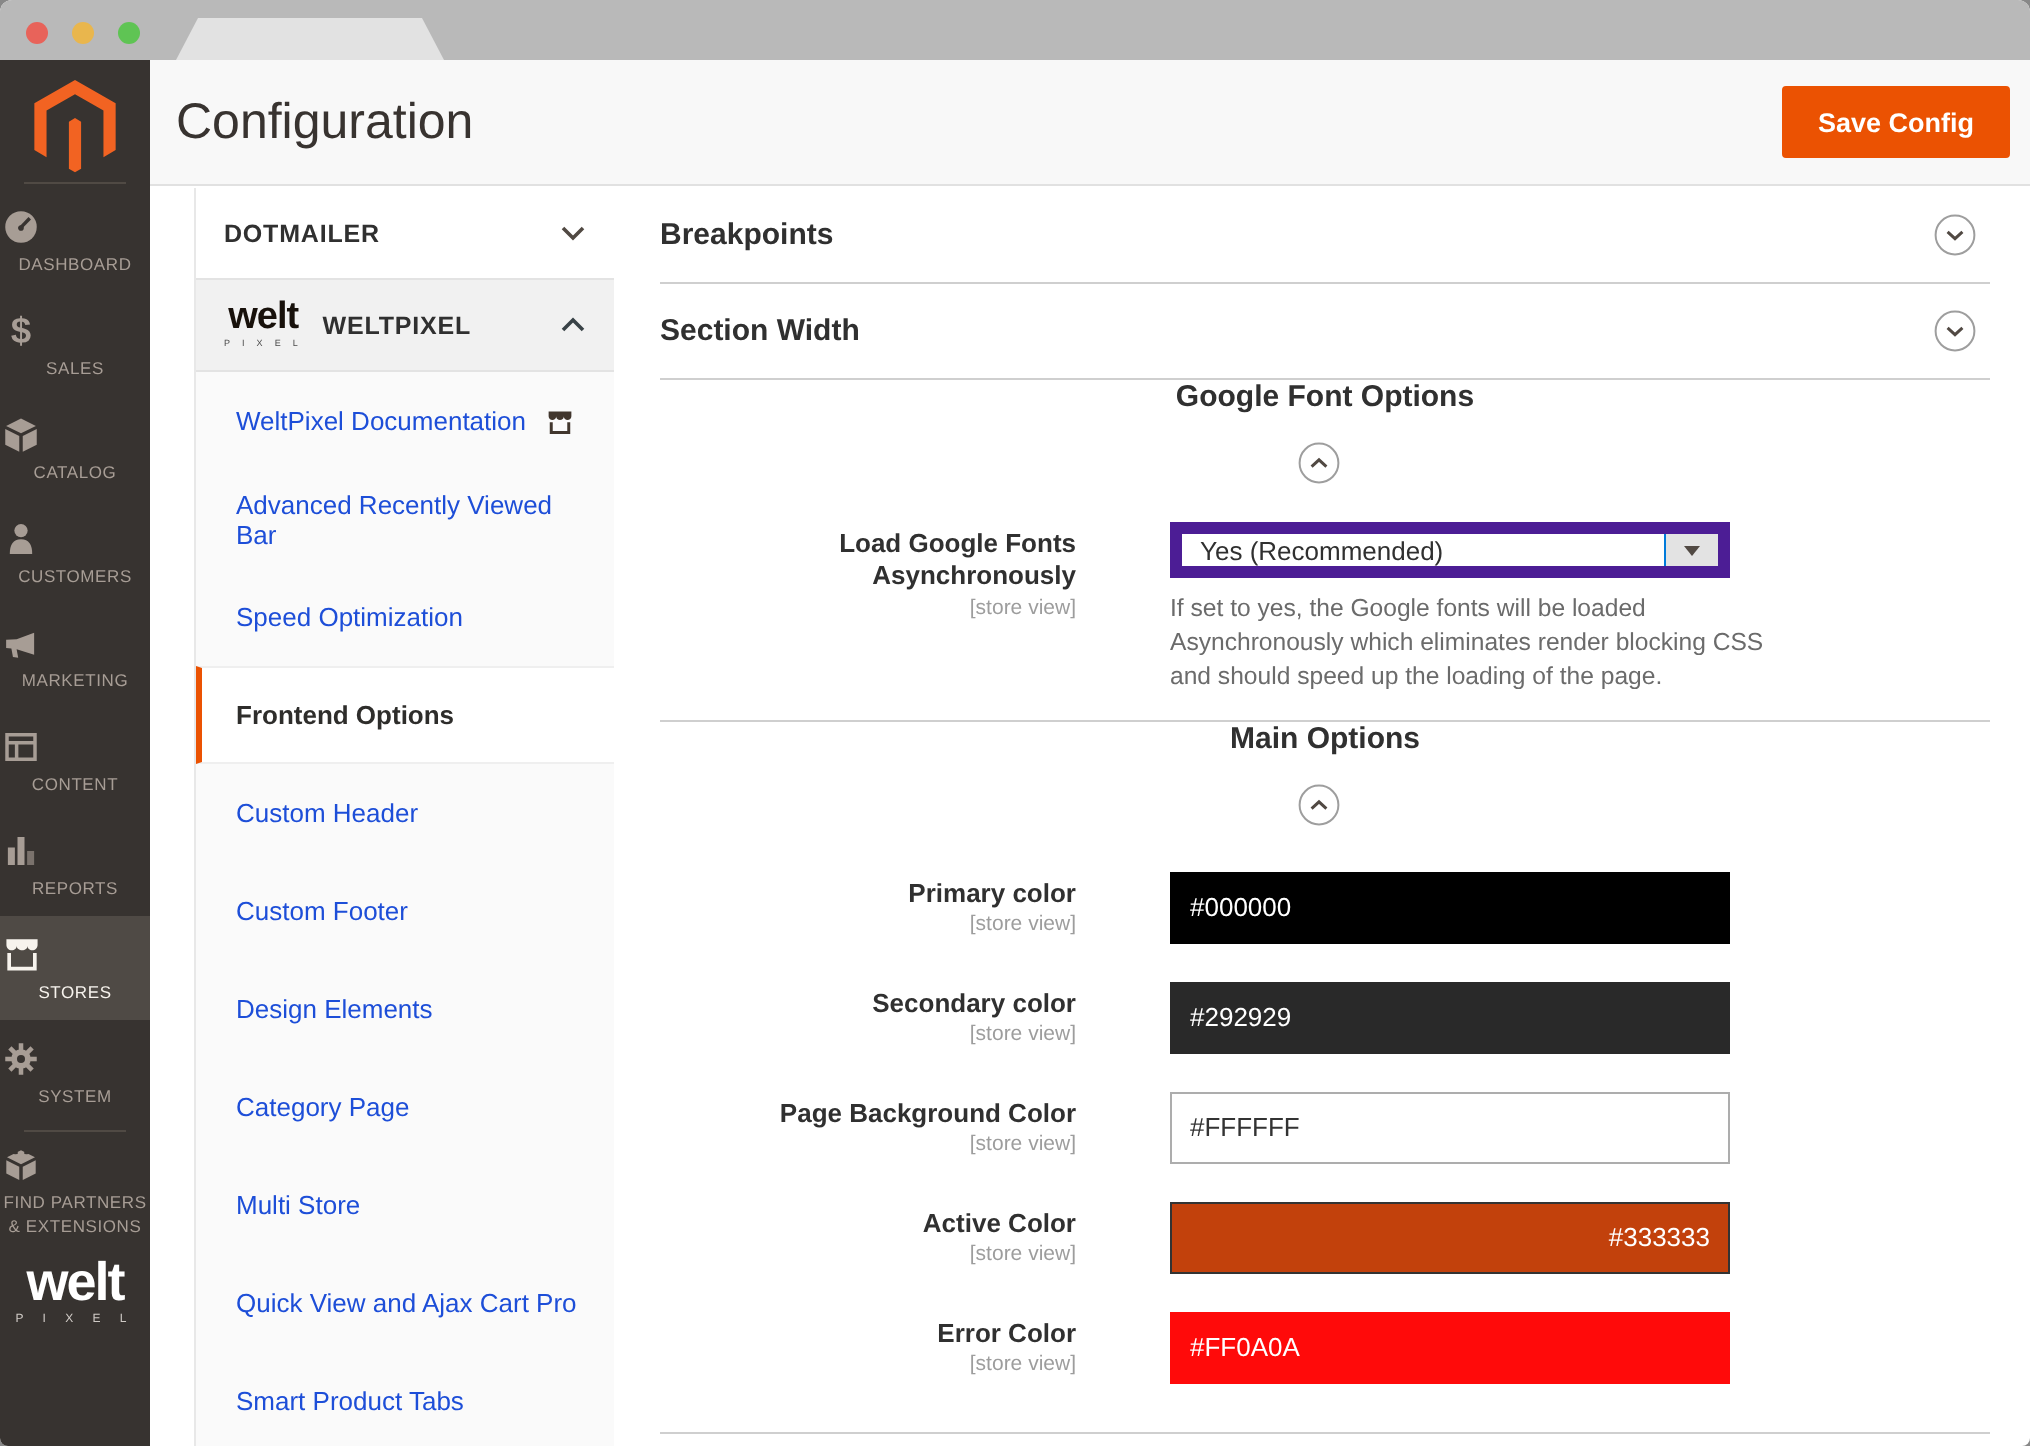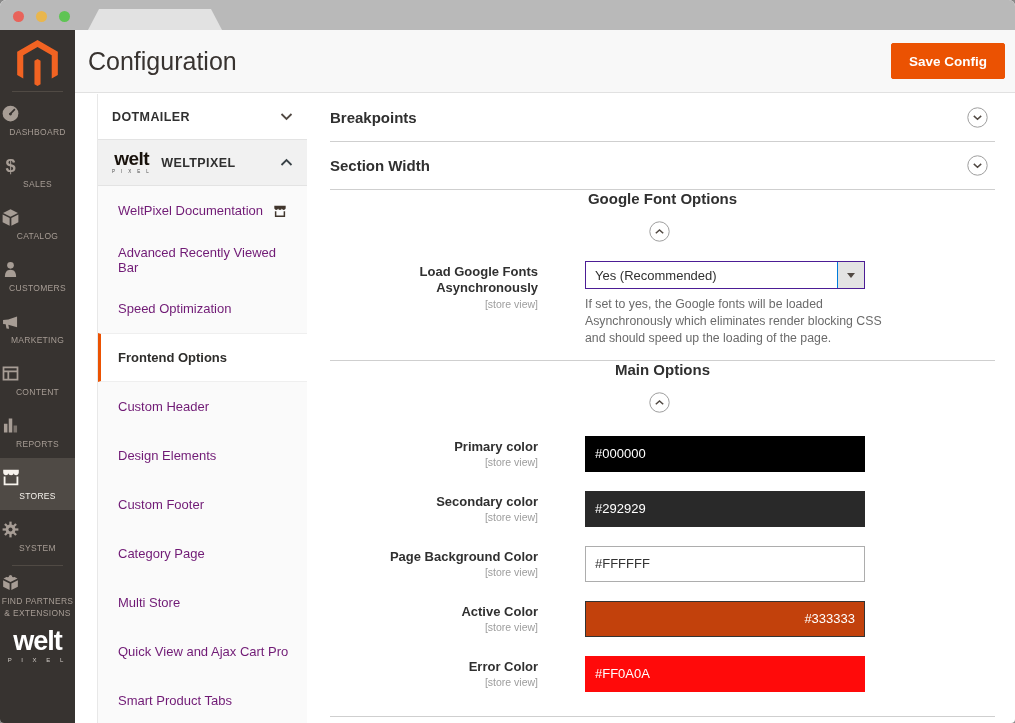--- a/index.html
+++ b/index.html
@@ -42,21 +42,21 @@
   .grp{ height:46px; display:flex; align-items:center; padding:0 14px; border-bottom:1px solid #e3e3e3; cursor:pointer; }
   .grp.dot{ background:#fff; }
   .grp.wp{ background:#f1f1f1; }
   .grp .t{ font-weight:700; font-size:12.5px; color:#303030; letter-spacing:.4px; }
   .grp .chev{ margin-left:auto; display:flex; }
   .wp-logo{ display:flex; flex-direction:column; align-items:center; margin-right:10px; color:#18110b; }
   .wp-logo .w{ font-size:19px; font-weight:700; letter-spacing:-.5px; line-height:.85; }
   .wp-logo .p{ font-size:4.5px; letter-spacing:2.4px; margin-top:1px; color:#4a4a4a; }
   .cfg-items{ background:#fafafa; height:100%; }
   .cfg-item{ height:49px; display:flex; align-items:center; padding:0 8px 0 20px;
-             font-size:13px; color:#701a75; cursor:pointer; }
+             font-size:13px; color:#1d4ed8; cursor:pointer; }
   .cfg-item.active{ background:#fff; border-left:3px solid #eb5202; padding-left:17px;
                     font-weight:700; color:#2e2d2b; border-top:1px solid #efefef; border-bottom:1px solid #efefef; }
   .cfg-item .mkt{ margin-left:9px; display:flex; }
 
   
   .main{ position:absolute; left:330px; top:94px; width:665px; }
   .sec{ border-bottom:1px solid #cfcfcf; }
   .sec.last{ border-bottom:none; }
   .sec-head{ height:47px; display:flex; align-items:center; justify-content:space-between; cursor:pointer; }
   .sec-head.big{ height:52px;flex-direction:column; }
@@ -64,21 +64,21 @@
   .chev-c{ display:flex; margin-right:7px; }
 
   .sec-body{ }
   .fieldrow{ display:flex; margin-bottom:19px;gap:39px; }
   .fieldrow.last{ margin-bottom:0; }
   .lblcol{ width:208px; flex:none; text-align:right; padding-top:3px; }
   .lblcol .fl{ font-weight:700; font-size:13px; color:#303030; line-height:1.25; }
   .lblcol .scope{ font-size:10.5px; color:#9d9d9d; margin-top:1px; }
   .ctl{ margin-left:8px; }
 
-  .select{ width:280px; height:28px; border:1px solid #4c1d95; background:#fff; display:flex; cursor:pointer; }
+  .select{ width:280px; height:28px; border:6px solid #4c1d95; background:#fff; display:flex; cursor:pointer; }
   .select .val{ flex:1; display:flex; align-items:center; padding-left:9px; font-size:13px; color:#303030; }
   .select .arrow{ width:27px; border-left:1px solid #007bdb; background:#e3e3e3;
                   display:flex; align-items:center; justify-content:center; }
   .tri{ width:0; height:0; border-left:4px solid transparent; border-right:4px solid transparent;
         border-top:5px solid #514943; }
   .note{ width:320px; font-size:12.3px; color:#6b6b6b; line-height:1.4; margin-top:7px; }
 
   .cinput{ width:280px; height:36px; border:1px solid #adadad; padding:0 9px; font-size:13px;
            font-family:inherit; display:block; outline:none; }
 
@@ -269,24 +269,24 @@
       <div class="cfg-item">
           <span>Speed Optimization</span>
         </div>
       <div class="cfg-item active">
           <span>Frontend Options</span>
         </div>
       <div class="cfg-item">
           <span>Custom Header</span>
         </div>
       <div class="cfg-item">
+          <span>Custom Footer</span>
+        </div>
+      <div class="cfg-item">
           <span>Design Elements</span>
-        </div>
-      <div class="cfg-item">
-          <span>Custom Footer</span>
         </div>
       <div class="cfg-item">
           <span>Category Page</span>
         </div>
       <div class="cfg-item">
           <span>Multi Store</span>
         </div>
       <div class="cfg-item">
           <span>Quick View and Ajax Cart Pro</span>
         </div>

